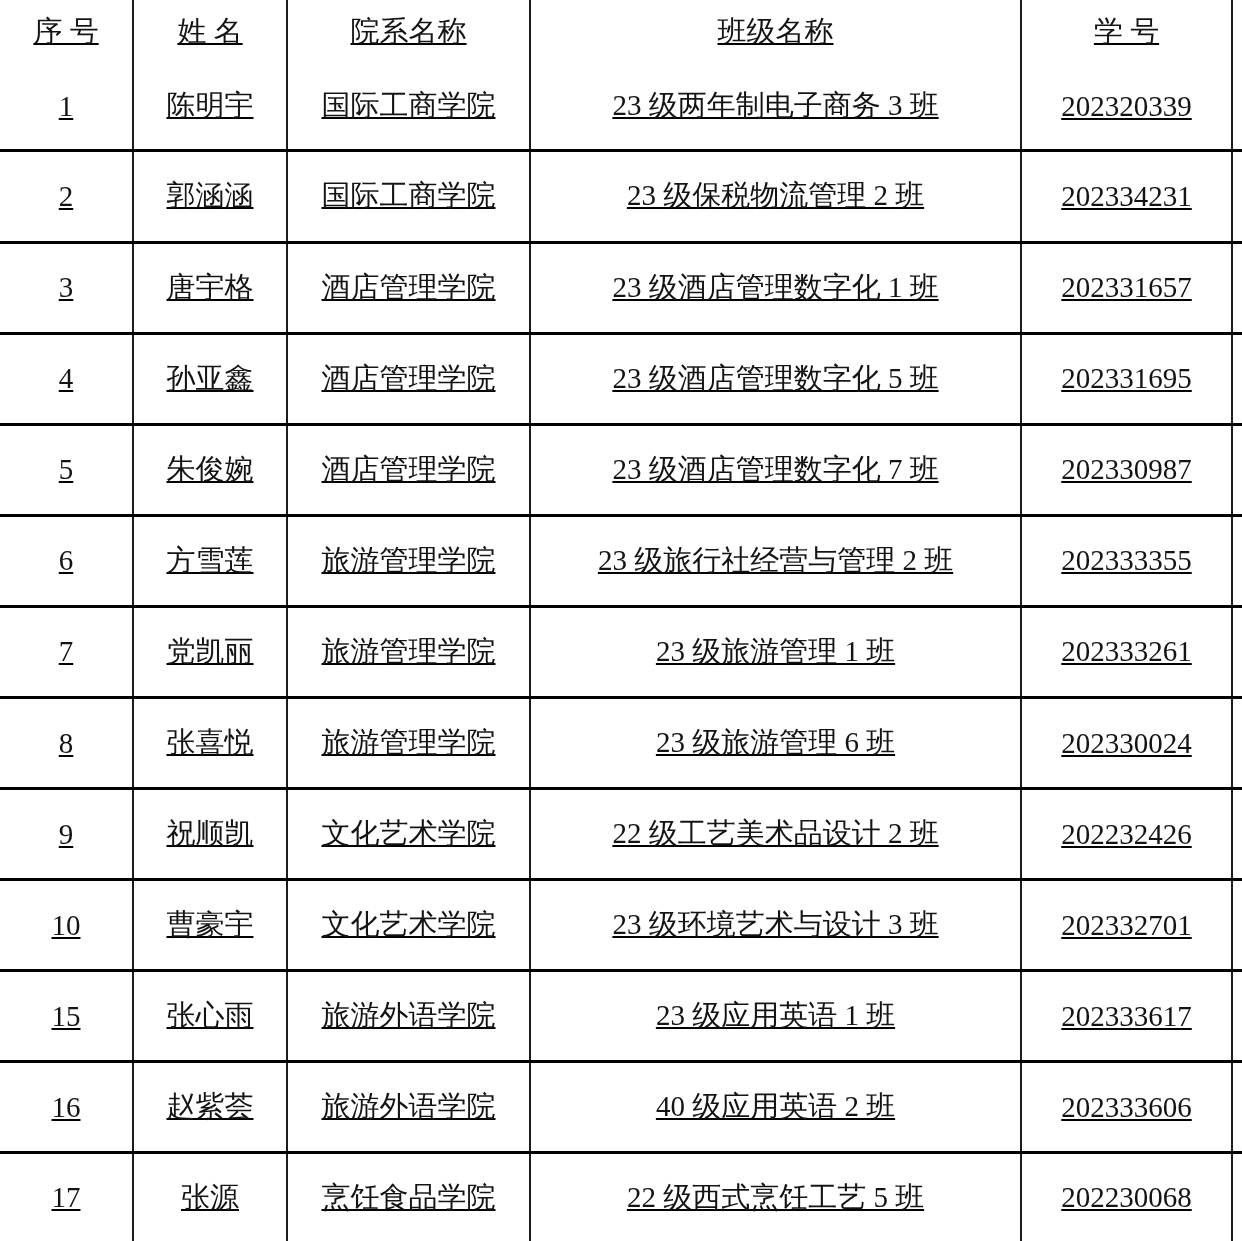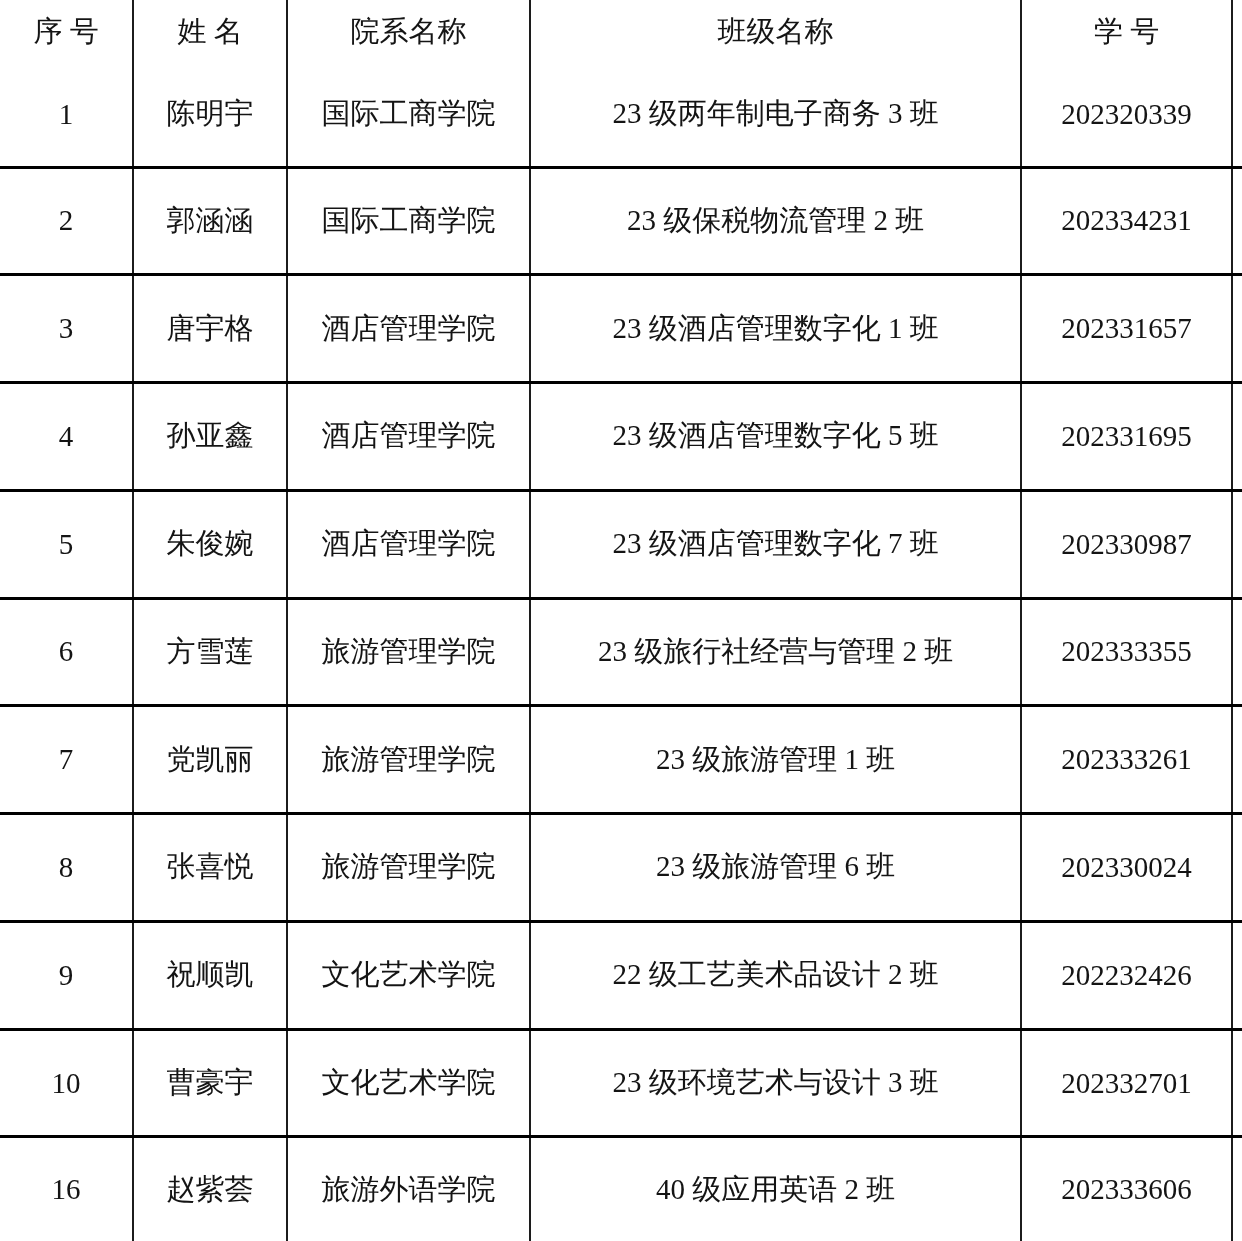--- a/index.html
+++ b/index.html
@@ -8,20 +8,21 @@
     width: 1242px;
     height: 1241px;
     background: #ffffff;
     overflow: hidden;
   }
   table.roster {
     border-collapse: collapse;
     table-layout: fixed;
     width: 1242px;
     height: 1241px;
+    text-decoration: underline;
   }
   table.roster th,
   table.roster td {
     padding: 0;
     margin: 0;
     text-align: center;
     vertical-align: middle;
     font-family: "Liberation Serif", "DejaVu Serif", serif;
     font-size: 29px;
     font-weight: normal;
@@ -141,21 +142,37 @@
     </tr>
     <tr>
       <td>10</td>
       <td class="vl">曹豪宇</td>
       <td class="vl">文化艺术学院</td>
       <td class="vl">23 级环境艺术与设计 3 班</td>
       <td class="vl">202332701</td>
       <td class="vl"></td>
     </tr>
     <tr>
+      <td>15</td>
+      <td class="vl">张心雨</td>
+      <td class="vl">旅游外语学院</td>
+      <td class="vl">23 级应用英语 1 班</td>
+      <td class="vl">202333617</td>
+      <td class="vl"></td>
+    </tr>
+    <tr>
       <td>16</td>
       <td class="vl">赵紫荟</td>
       <td class="vl">旅游外语学院</td>
       <td class="vl">40 级应用英语 2 班</td>
       <td class="vl">202333606</td>
       <td class="vl"></td>
     </tr>
+    <tr>
+      <td>17</td>
+      <td class="vl">张源</td>
+      <td class="vl">烹饪食品学院</td>
+      <td class="vl">22 级西式烹饪工艺 5 班</td>
+      <td class="vl">202230068</td>
+      <td class="vl"></td>
+    </tr>
   </tbody>
 </table>
 
 </body></html>

